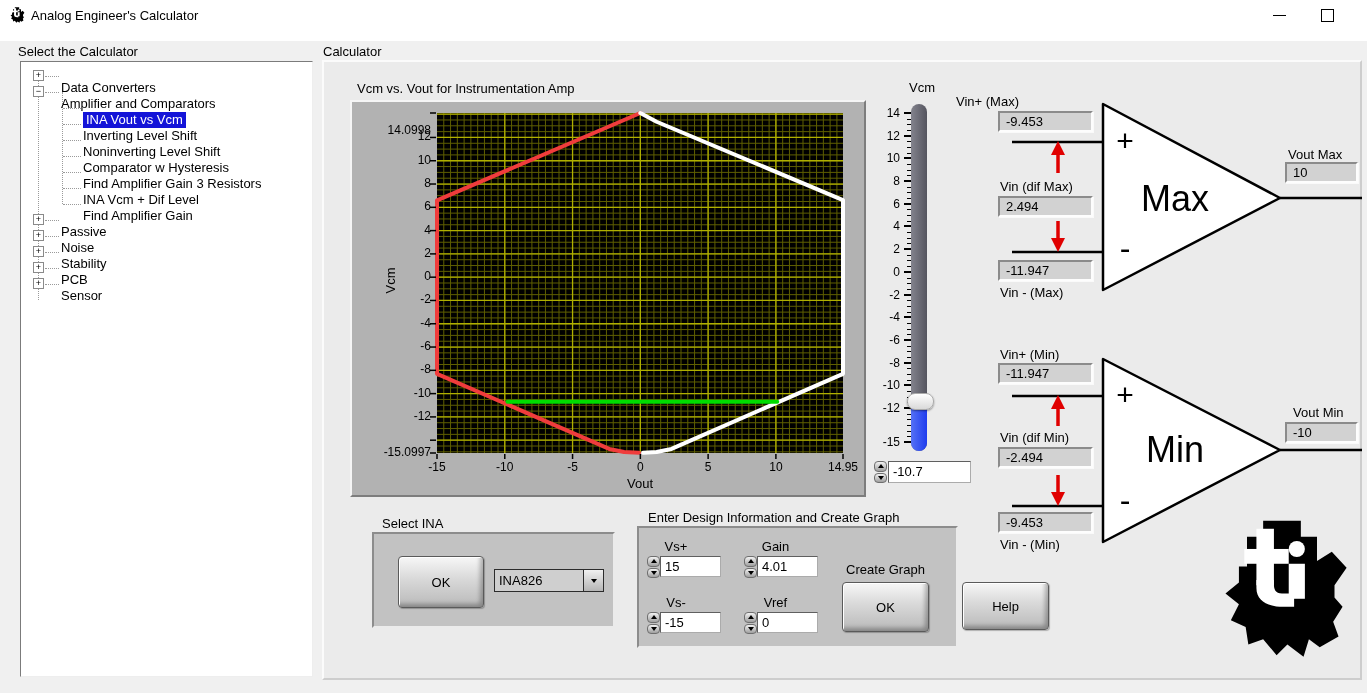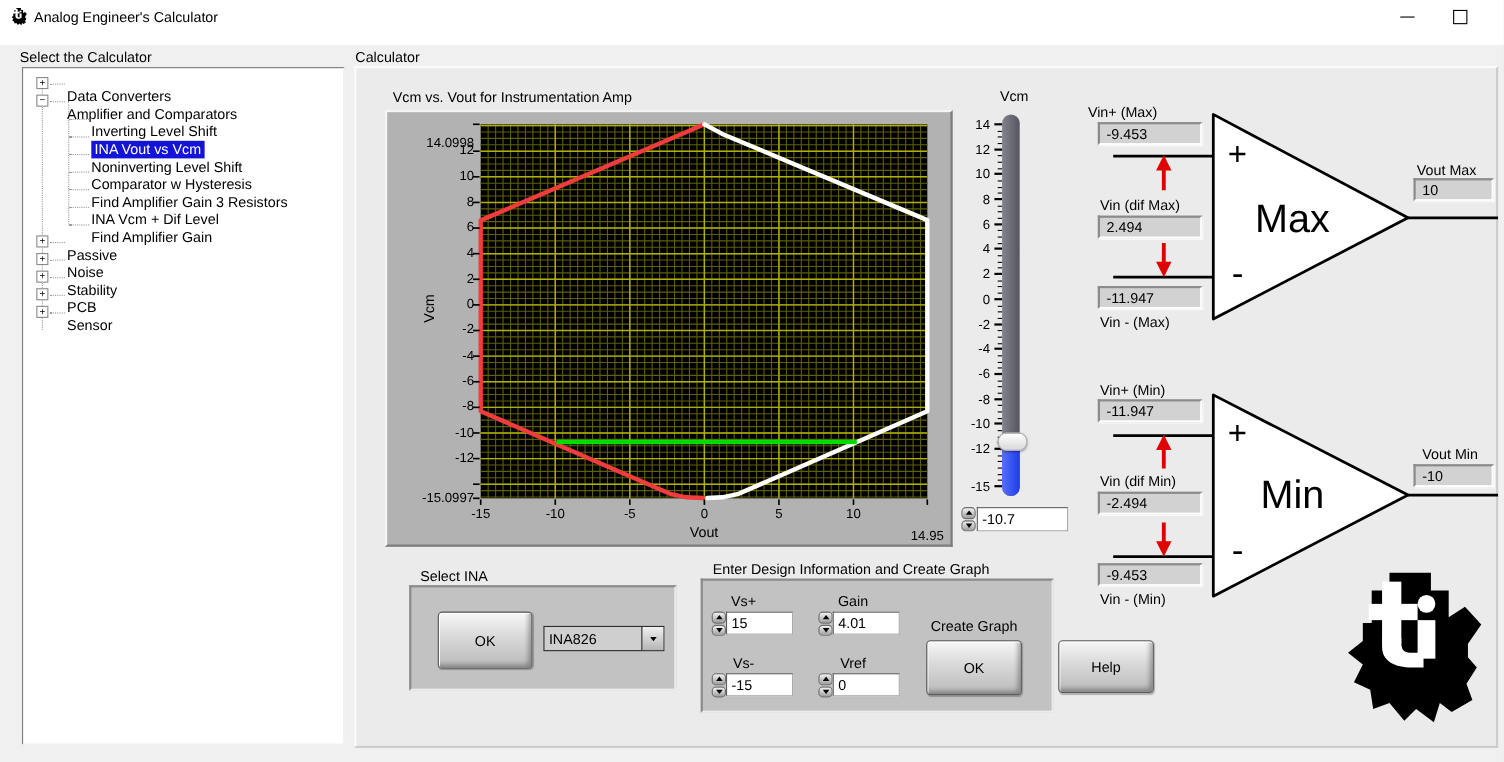--- a/index.html
+++ b/index.html
@@ -103,27 +103,27 @@
       <div class="trow">
         <span class="stub" style="left: 24px; width: 14px;"></span>
         <span class="ebox">+</span>
         <span class="tlabel" style="left: 40px;">Data Converters</span>
       </div>
       <div class="trow">
         <span class="stub" style="left: 24px; width: 14px;"></span>
         <span class="ebox">−</span>
         <span class="tlabel" style="left: 40px;">Amplifier and Comparators</span>
       </div>
+      <div class="trow sel">
+        <span class="stub" style="left: 42px; width: 18px;"></span>
+        <span class="tlabel" style="left: 62px;">INA Vout vs Vcm</span>
+      </div>
       <div class="trow">
         <span class="stub" style="left: 42px; width: 18px;"></span>
         <span class="tlabel" style="left: 62px;">Inverting Level Shift</span>
-      </div>
-      <div class="trow sel">
-        <span class="stub" style="left: 42px; width: 18px;"></span>
-        <span class="tlabel" style="left: 62px;">INA Vout vs Vcm</span>
       </div>
       <div class="trow">
         <span class="stub" style="left: 42px; width: 18px;"></span>
         <span class="tlabel" style="left: 62px;">Noninverting Level Shift</span>
       </div>
       <div class="trow">
         <span class="stub" style="left: 42px; width: 18px;"></span>
         <span class="tlabel" style="left: 62px;">Comparator w Hysteresis</span>
       </div>
       <div class="trow">
@@ -339,21 +339,21 @@
       <line x1="-1" y1="340" x2="-7" y2="340" stroke="#000" stroke-width="1.5"></line>
     </svg>
 </div>
 <div id="plot-labels">
     <div class="tickx" style="left: -25px; top: 347px;">-15</div>
     <div class="tickx" style="left: 42.7796px; top: 347px;">-10</div>
     <div class="tickx" style="left: 110.559px; top: 347px;">-5</div>
     <div class="tickx" style="left: 178.339px; top: 347px;">0</div>
     <div class="tickx" style="left: 246.119px; top: 347px;">5</div>
     <div class="tickx" style="left: 313.898px; top: 347px;">10</div>
-    <div class="tickx" style="left: 381px; top: 347px; margin-top: 20px;">14.95</div>
+    <div class="tickx" style="left: 381px; top: 347px;">14.95</div>
     <div class="ticky" style="left: -80px; top: -8px; margin-top: 18px;">14.0998</div>
     <div class="ticky" style="left: -80px; top: 16.4501px;">12</div>
     <div class="ticky" style="left: -80px; top: 39.7382px;">10</div>
     <div class="ticky" style="left: -80px; top: 63.0263px;">8</div>
     <div class="ticky" style="left: -80px; top: 86.3144px;">6</div>
     <div class="ticky" style="left: -80px; top: 109.602px;">4</div>
     <div class="ticky" style="left: -80px; top: 132.89px;">2</div>
     <div class="ticky" style="left: -80px; top: 156.179px;">0</div>
     <div class="ticky" style="left: -80px; top: 179.467px;">-2</div>
     <div class="ticky" style="left: -80px; top: 202.755px;">-4</div>
@@ -463,21 +463,21 @@
   <line x1="270" y1="103" x2="352" y2="103" class="wire"></line>
   <g>
     <line x1="48" y1="78" x2="48" y2="57" stroke="#e00000" stroke-width="3.5"></line>
     <polygon points="41,60 55,60 48,46" fill="#e00000"></polygon>
   </g>
   <g>
     <line x1="48" y1="126" x2="48" y2="146" stroke="#e00000" stroke-width="3.5"></line>
     <polygon points="41,143 55,143 48,157" fill="#e00000"></polygon>
   </g>
 </svg>
-<div class="lbl" style="left:989px;top:94px">Vin+ (Max)</div>
+<div class="lbl" style="left:956px;top:94px">Vin+ (Max)</div>
 <div class="lvfield" style="left:998px;top:111px">-9.453</div>
 <div class="lbl" style="left:1000px;top:179px">Vin (dif Max)</div>
 <div class="lvfield" style="left:998px;top:196px">2.494</div>
 <div class="lvfield" style="left:998px;top:260px">-11.947</div>
 <div class="lbl" style="left:1000px;top:285px">Vin - (Max)</div>
 <div class="glyph" style="left:1110px;top:124px;width:30px;font-size:30px">+</div>
 <div class="glyph" style="left:1110px;top:230px;width:30px;font-size:32px">-</div>
 <div class="glyph" style="left:1120px;top:178px;width:110px;font-size:36px">Max</div>
 <div class="lbl" style="left:1288px;top:147px">Vout Max</div>
 <div class="lvfield" style="left:1285px;top:162px;width:73px">10</div>

